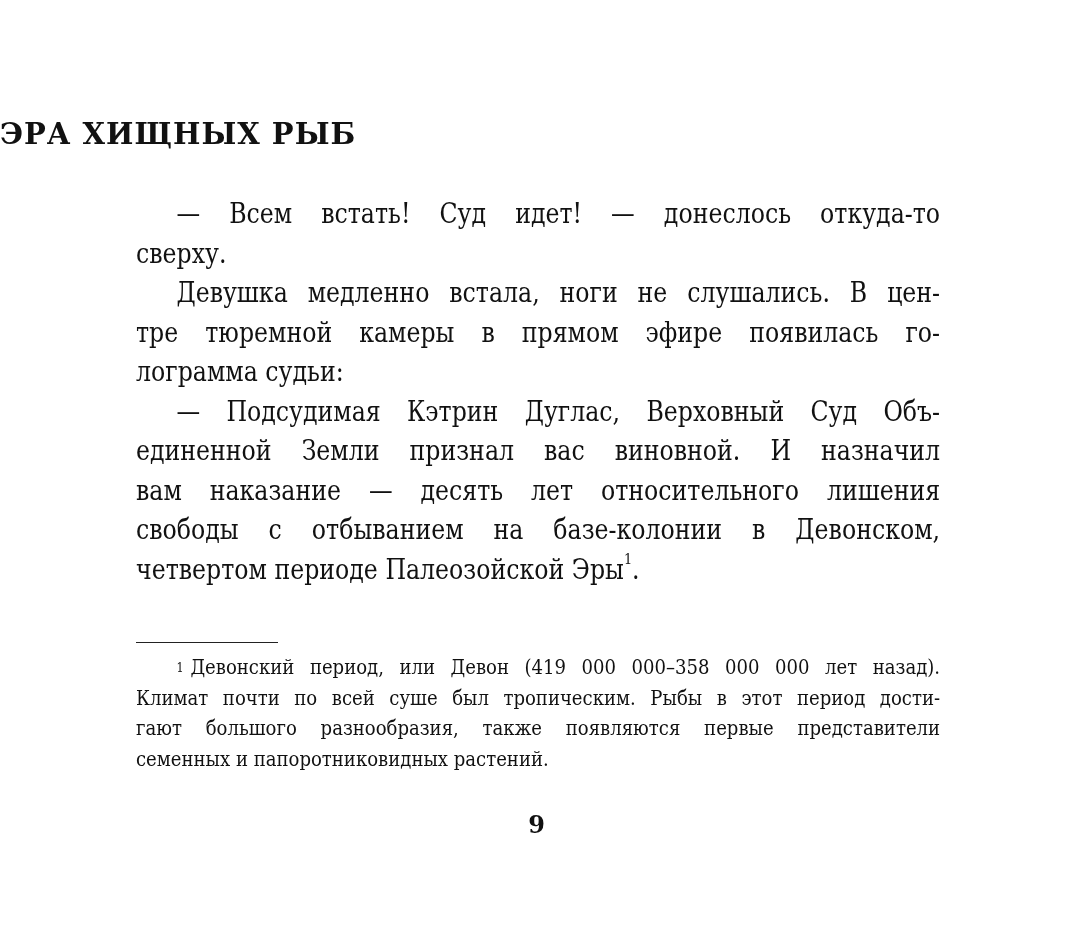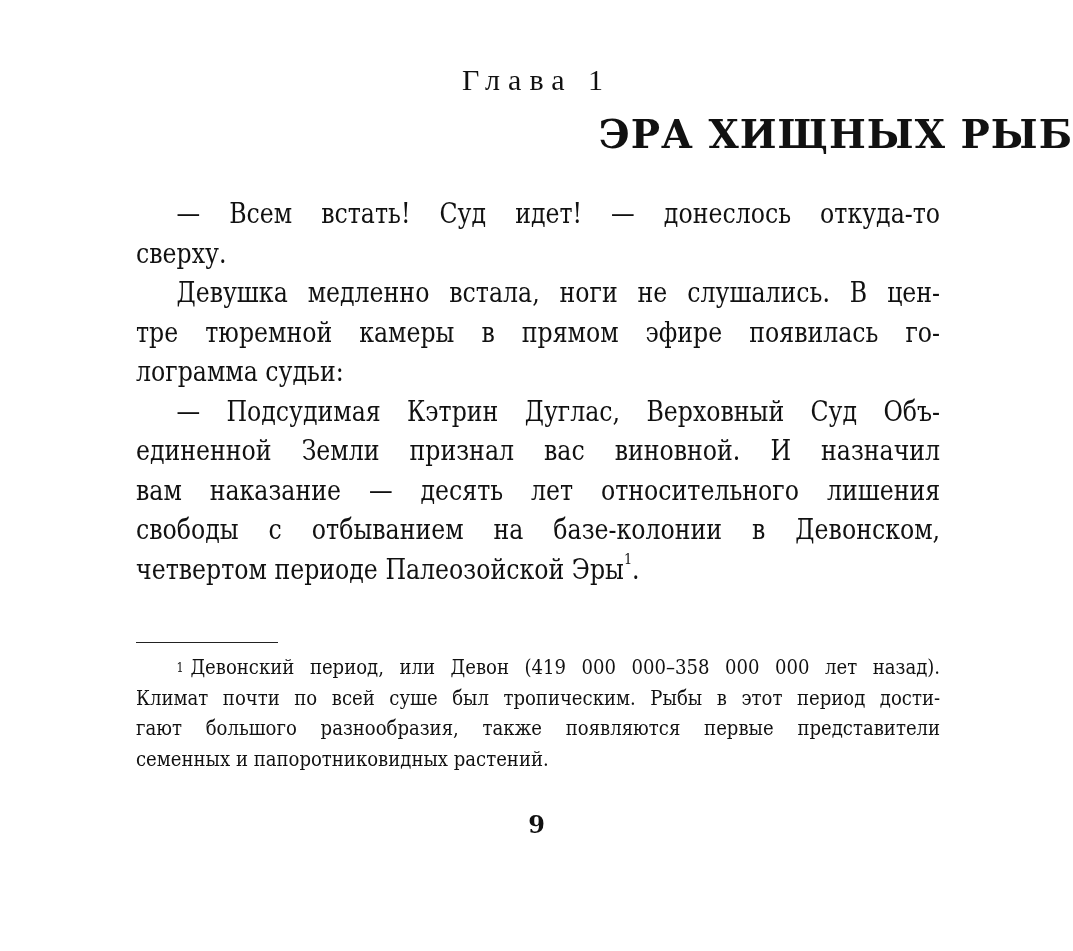--- a/index.html
+++ b/index.html
@@ -28,24 +28,24 @@
       text-align: center;
       font-family: "Liberation Serif", serif;
       font-size: 30px;
       letter-spacing: 8px;
       line-height: 36px;
     }
     .chapter-title {
       position: absolute;
       left: 0; right: 0;
       top: 115px;
-      text-align: right;
+      text-align: left;
       font-family: "DejaVu Serif", serif;
       font-weight: bold;
-      font-size: 39px;
+      font-size: 29px;
       letter-spacing: 1px;
       line-height: 38px;
     }
     .body-text {
       position: absolute;
       left: 136px;
       width: 804px;
       top: 194px;
       font-family: "DejaVu Serif", serif;
       font-size: 27.5px;
@@ -120,21 +120,20 @@
       font-weight: bold;
       font-size: 24px;
       line-height: 30px;
     }
   </style>
 </head>
 <body>
 
 <div class="page">
 
-  <div class="chapter-label">Глава 1</div>
   <div class="chapter-title">ЭРА ХИЩНЫХ РЫБ</div>
 
   <div class="body-text">
     <span class="line indent">— Всем встать! Суд идет! — донеслось откуда-то</span>
     <span class="line last">сверху.</span>
     <span class="line indent">Девушка медленно встала, ноги не слушались. В цен-</span>
     <span class="line">тре тюремной камеры в прямом эфире появилась го-</span>
     <span class="line last">лограмма судьи:</span>
     <span class="line indent">— Подсудимая Кэтрин Дуглас, Верховный Суд Объ-</span>
     <span class="line">единенной Земли признал вас виновной. И назначил</span>

